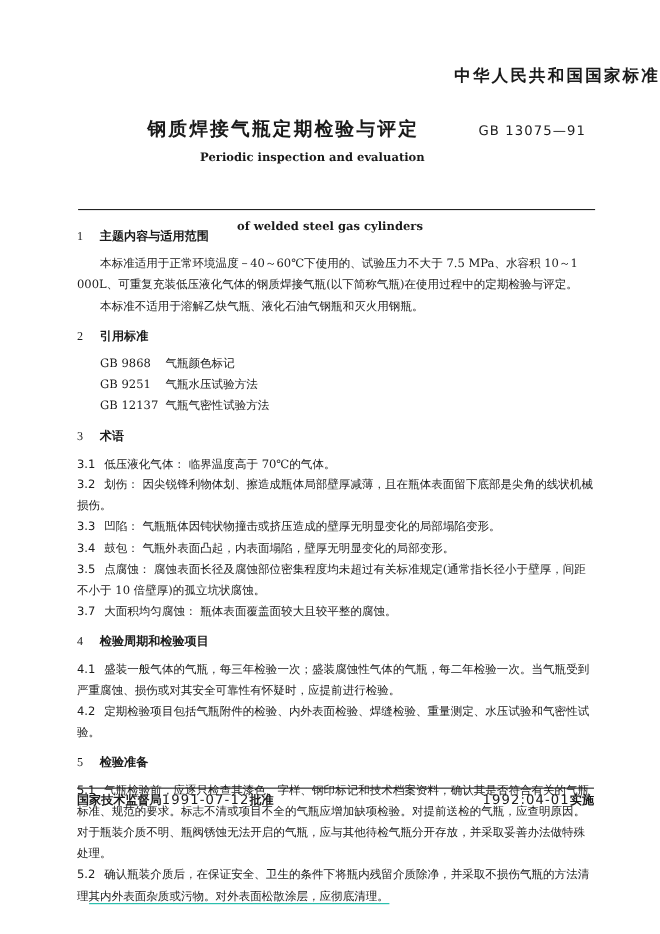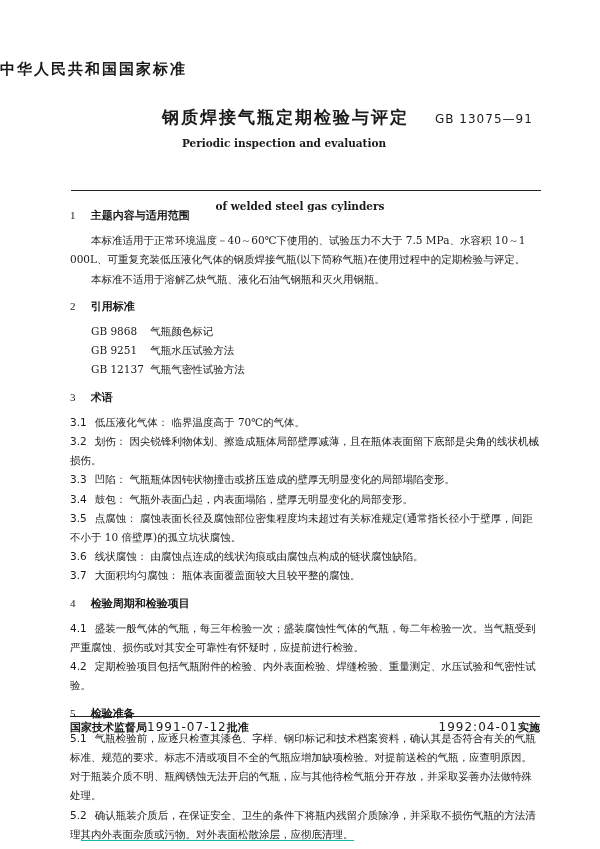--- a/index.html
+++ b/index.html
@@ -1,22 +1,22 @@
 <!DOCTYPE html>
 <html><head>
 <meta charset="utf-8">
 <style>
   html, body { margin: 0; padding: 0; }
   body {
     width: 600px; height: 849px; background: #ffffff; position: relative; overflow: hidden;
     font-family: "DejaVu Serif", "Liberation Serif", serif; color: #1a1a1a;
   }
   .abs { position: absolute; }
-  .nation { left: 0; width: 600px; top: 60px; text-align: left; font-family: "DejaVu Sans", sans-serif; font-weight: bold; font-size: 15px; letter-spacing: 2px; }
-  .title { left: 134px; top: 106px; font-family: "DejaVu Sans", sans-serif; font-weight: bold; font-size: 17px; letter-spacing: 2px; margin-left: 28px; }
+  .nation { left: 0; width: 600px; top: 60px; text-align: right; font-family: "DejaVu Sans", sans-serif; font-weight: bold; font-size: 15px; letter-spacing: 2px; }
+  .title { left: 134px; top: 106px; font-family: "DejaVu Sans", sans-serif; font-weight: bold; font-size: 17px; letter-spacing: 2px; }
   .gbno { left: 435px; top: 112px; font-family: "DejaVu Sans", sans-serif; font-size: 12px; letter-spacing: 1px; }
   .en1 { left: 0; width: 568px; top: 137px; text-align: center; font-weight: bold; font-size: 10.5px; }
   .en2 { left: 0; width: 600px; top: 156px; text-align: center; font-weight: bold; font-size: 10.5px; margin-top: 44px; }
   .rule-top { left: 71px; top: 190px; width: 470px; height: 0; border-top: 1.5px solid #222; }
   .content { left: 70px; top: 206px; width: 470px; font-size: 10.5px; line-height: 19.2px; }
   .h { font-family: Liberation Serif, serif; font-weight: bold; font-size: 11px; margin: 0 0 6px 0; }
   .h .num { display: inline-block; width: 18px; font-weight: normal; }
   .p { margin: 0; }
   .indent { text-indent: 21px; }
   .ref { padding-left: 21px; }
@@ -69,21 +69,20 @@
 
   <div class="h">
     <span class="num">3</span>
     <span>术语</span>
   </div>
   <p class="p clause"><span class="cn">3.1</span><span>低压液化气体： 临界温度高于 70℃的气体。</span></p>
   <p class="p clause"><span class="cn">3.2</span><span>划伤： 因尖锐锋利物体划、擦造成瓶体局部壁厚减薄，且在瓶体表面留下底部是尖角的线状机械损伤。</span></p>
   <p class="p clause"><span class="cn">3.3</span><span>凹陷： 气瓶瓶体因钝状物撞击或挤压造成的壁厚无明显变化的局部塌陷变形。</span></p>
   <p class="p clause"><span class="cn">3.4</span><span>鼓包： 气瓶外表面凸起，内表面塌陷，壁厚无明显变化的局部变形。</span></p>
   <p class="p clause"><span class="cn">3.5</span><span>点腐蚀： 腐蚀表面长径及腐蚀部位密集程度均未超过有关标准规定(通常指长径小于壁厚，间距不小于 10 倍壁厚)的孤立坑状腐蚀。</span></p>
-  <p class="p clause"><span class="cn">3.6</span><span>线状腐蚀： 由腐蚀点连成的线状沟痕或由腐蚀点构成的链状腐蚀缺陷。</span></p>
   <p class="p clause"><span class="cn">3.7</span><span>大面积均匀腐蚀： 瓶体表面覆盖面较大且较平整的腐蚀。</span></p>
   <div class="gap"></div>
 
   <div class="h">
     <span class="num">4</span>
     <span>检验周期和检验项目</span>
   </div>
   <p class="p clause"><span class="cn">4.1</span><span>盛装一般气体的气瓶，每三年检验一次；盛装腐蚀性气体的气瓶，每二年检验一次。当气瓶受到严重腐蚀、损伤或对其安全可靠性有怀疑时，应提前进行检验。</span></p>
   <p class="p clause"><span class="cn">4.2</span><span>定期检验项目包括气瓶附件的检验、内外表面检验、焊缝检验、重量测定、水压试验和气密性试验。</span></p>
   <div class="gap"></div>

